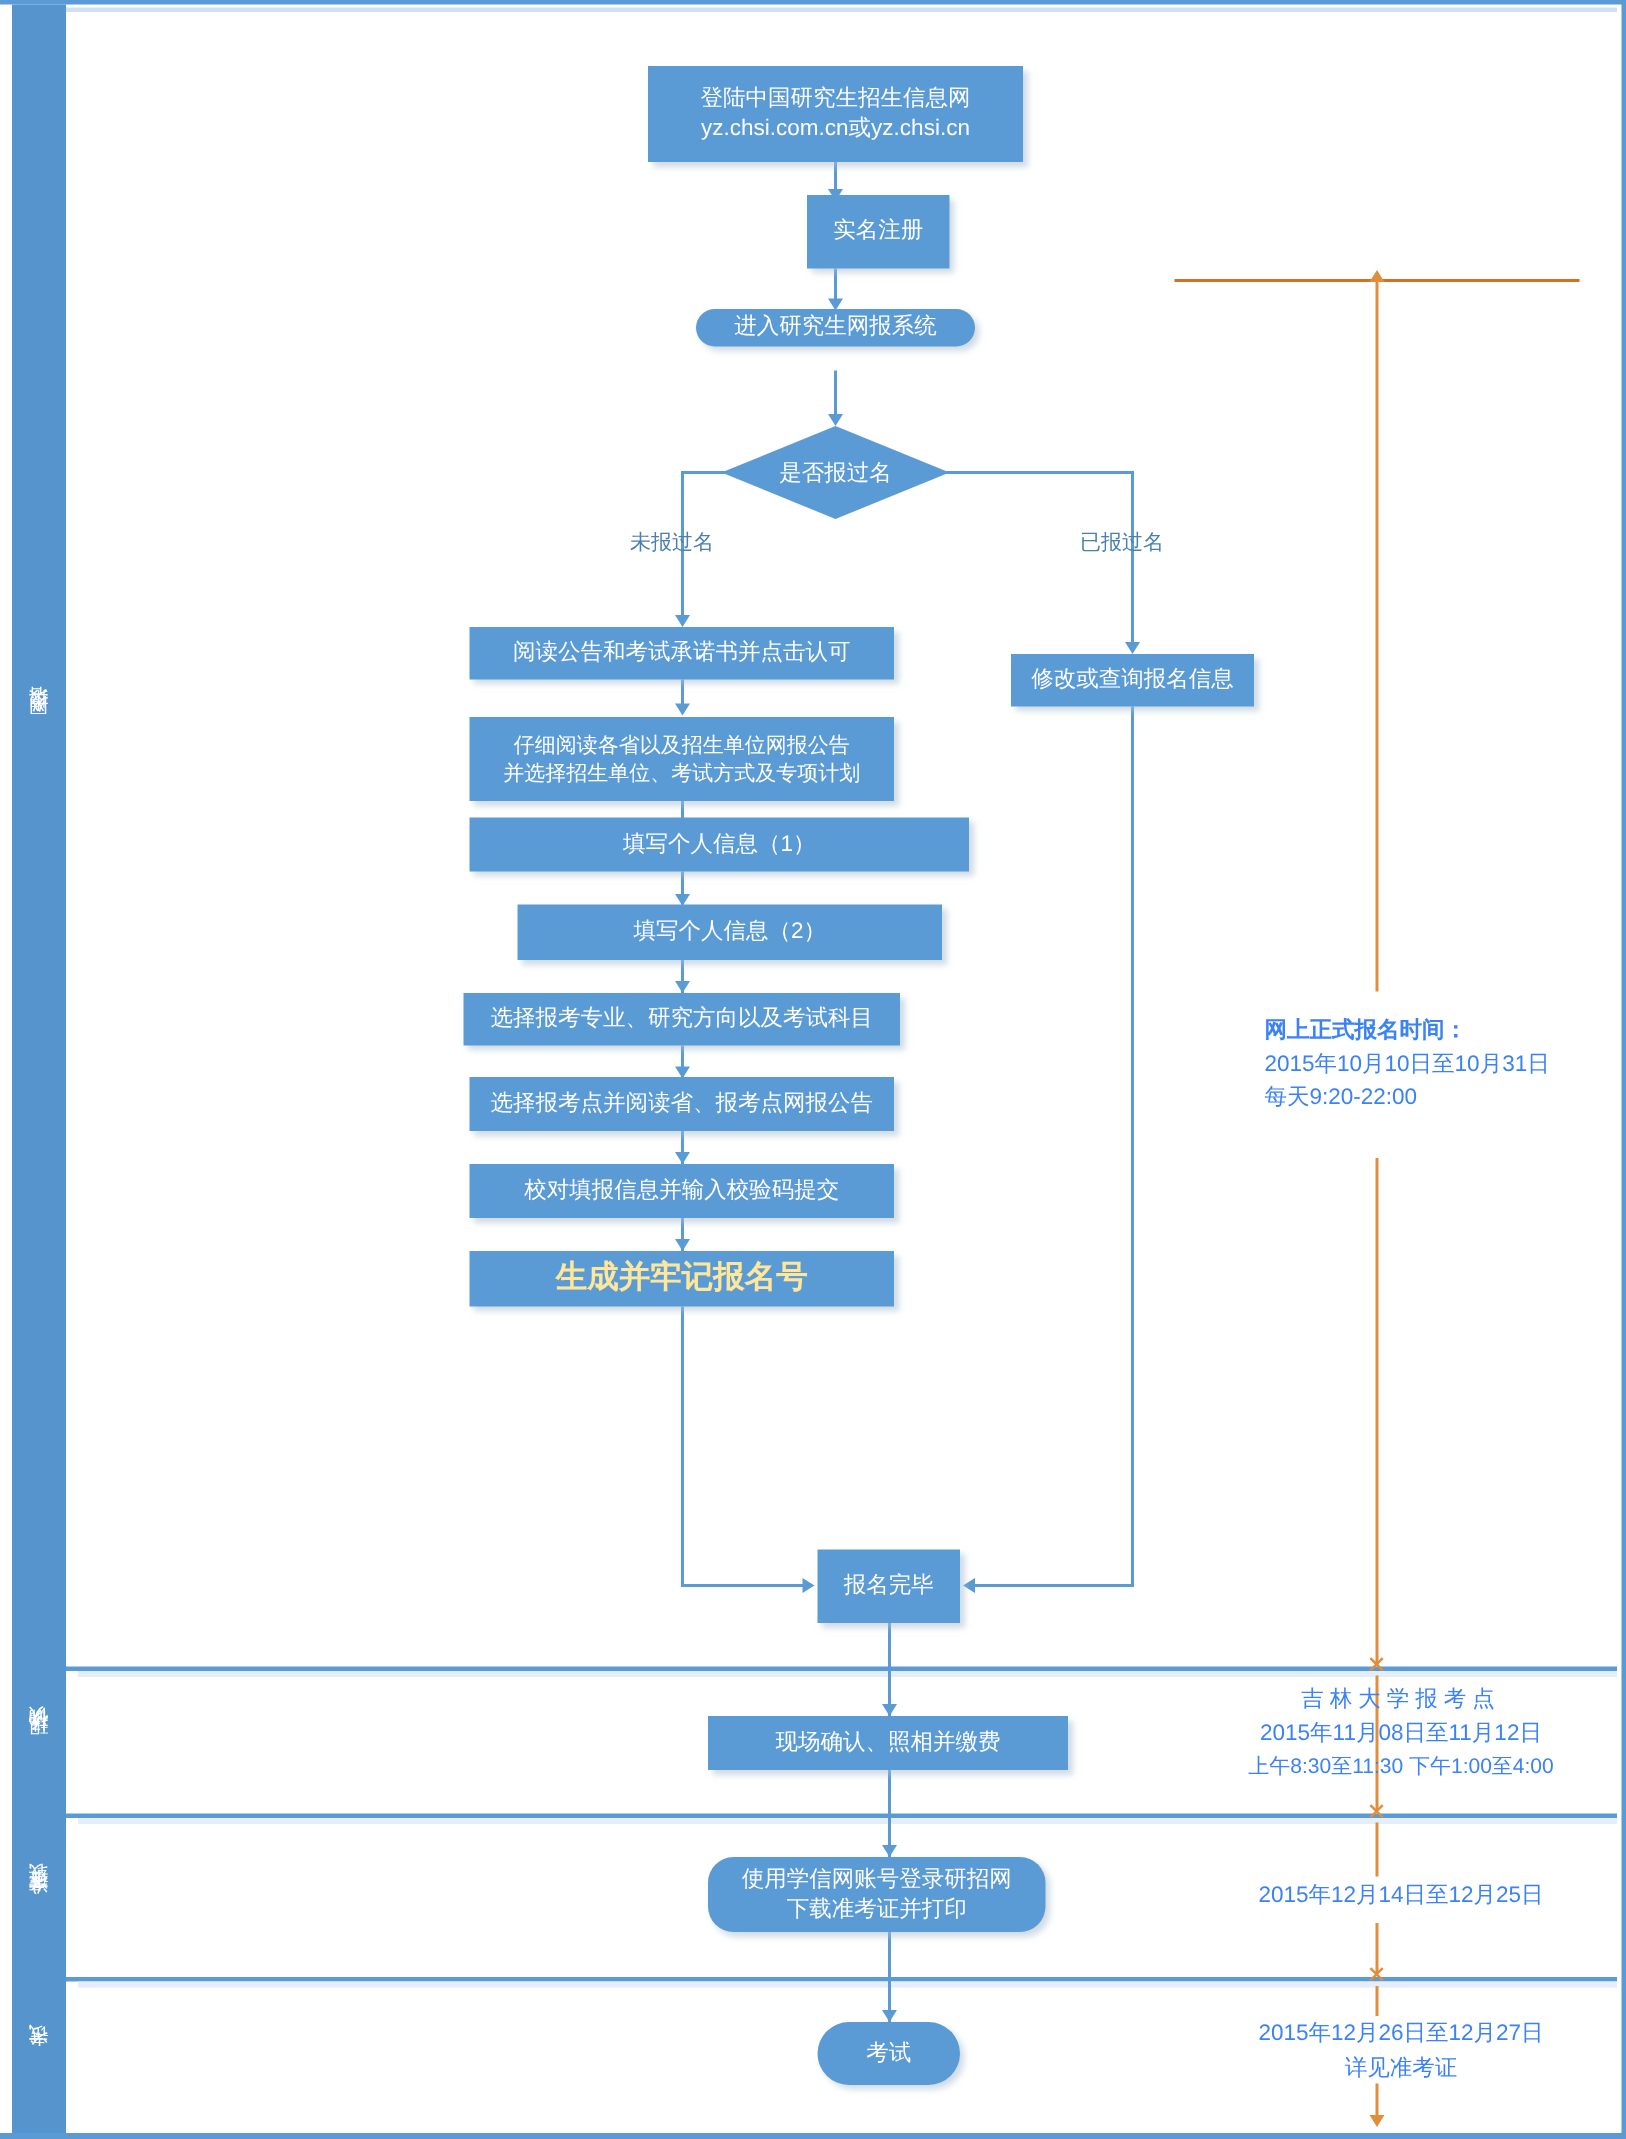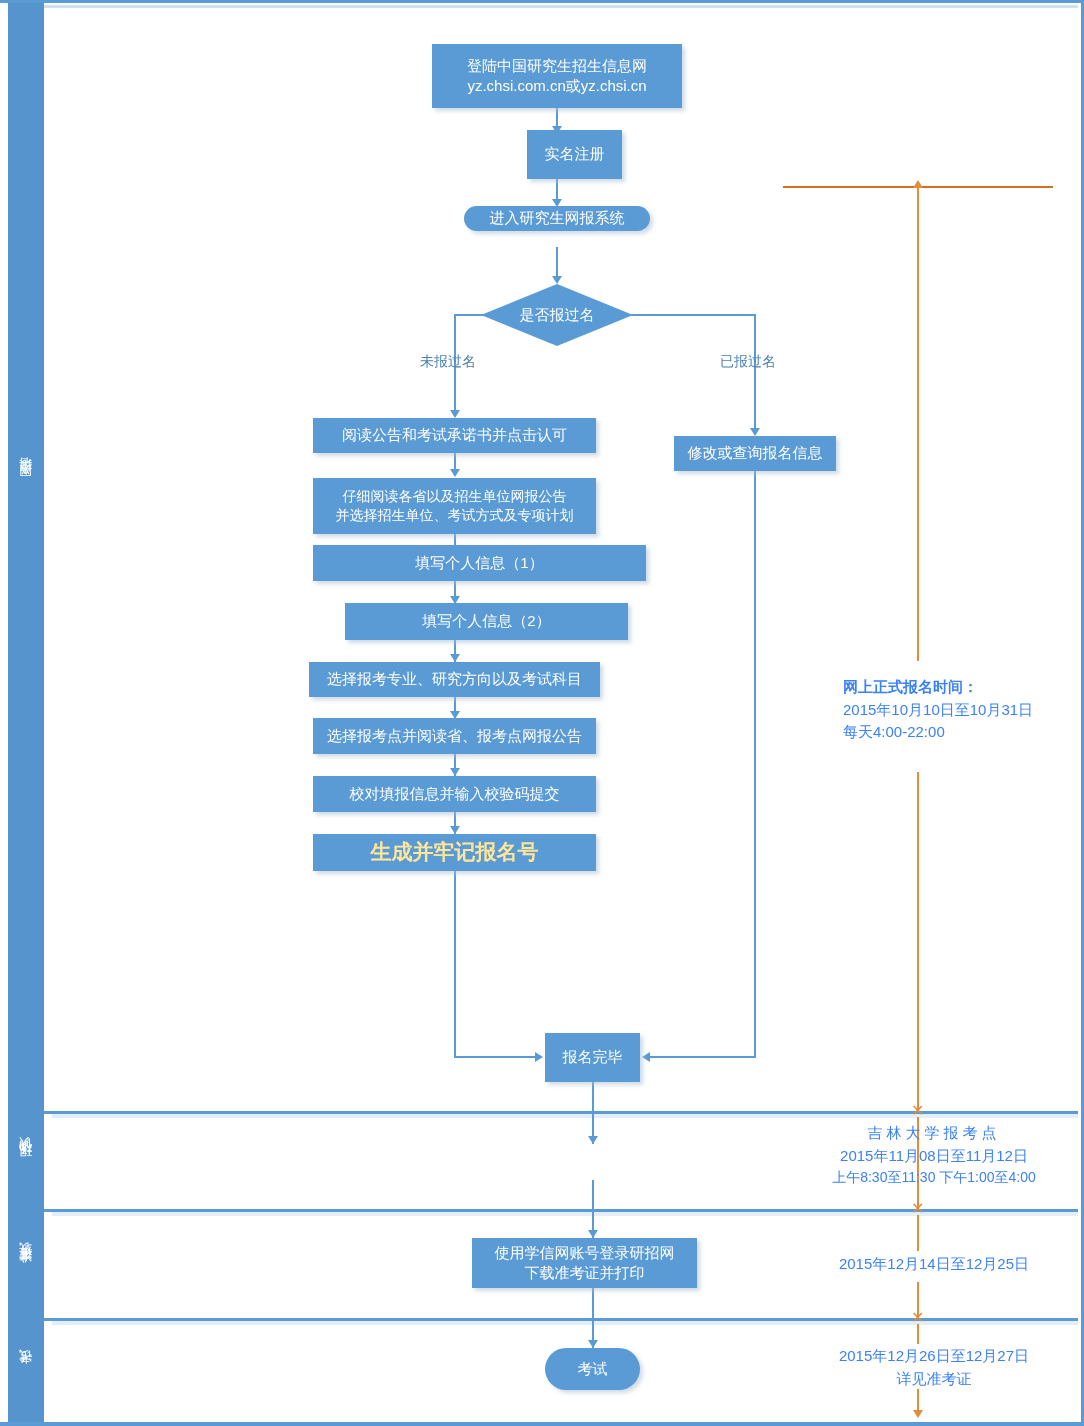--- a/index.html
+++ b/index.html
@@ -194,21 +194,21 @@
 
   <div class="vline" style="left:592px;top:1180px;height:58px;"></div>
   <div class="arrow-down" style="left:588px;top:1230px;"></div>
 
   <div class="vline" style="left:592px;top:1288px;height:60px;"></div>
   <div class="arrow-down" style="left:588px;top:1340px;"></div>
 
   <div class="node" style="left:432px;top:44px;width:250px;height:64px;white-space:pre-line;">登陆中国研究生招生信息网
 yz.chsi.com.cn或yz.chsi.cn</div>
 
-  <div class="node" style="left:527px;top:130px;width:95px;height:49px;">实名注册</div>
+  <div class="node" style="left:538px;top:130px;width:95px;height:49px;">实名注册</div>
 
   <div class="node rounded" style="left:464px;top:206px;width:186px;height:25px;">进入研究生网报系统</div>
 
   <div class="diamond" style="left:481px;top:284px;width:152px;height:62px;">
     <div class="dshape"></div>
     <div class="dtext">是否报过名</div>
   </div>
 
   <div class="branch-label" style="left:420px;top:353px;">未报过名</div>
   <div class="branch-label" style="left:720px;top:353px;">已报过名</div>
@@ -227,22 +227,23 @@
   <div class="node" style="left:313px;top:776px;width:283px;height:36px;">校对填报信息并输入校验码提交</div>
 
   <div class="node" style="left:313px;top:718px;width:283px;height:36px;">选择报考点并阅读省、报考点网报公告</div>
 
   <div class="node highlight" style="left:313px;top:834px;width:283px;height:37px;">生成并牢记报名号</div>
 
   <div class="node" style="left:674px;top:436px;width:162px;height:35px;">修改或查询报名信息</div>
 
   <div class="node" style="left:545px;top:1033px;width:95px;height:49px;">报名完毕</div>
 
-
-  <div class="node" style="left:472px;top:1238px;width:225px;height:50px;white-space:pre-line;">使用学信网账号登录研招网
+  <div class="node" style="left:472px;top:1144px;width:240px;height:36px;">现场确认、照相并缴费</div>
+
+  <div class="node" style="left:472px;top:1238px;width:225px;height:50px;white-space:pre-line;border-radius:17px;">使用学信网账号登录研招网
 下载准考证并打印</div>
 
   <div class="node oval" style="left:545px;top:1348px;width:95px;height:42px;">考试</div>
 
   <div class="o-hline" style="left:783px;top:186px;width:270px;"></div>
   <div class="o-arrow-up" style="left:913px;top:180px;"></div>
   <div class="o-vline" style="left:917px;top:188px;height:473px;"></div>
   <div class="o-vline" style="left:917px;top:772px;height:338px;"></div>
   <div class="o-cross" style="left:911px;top:1104px;">✕</div>
   <div class="o-vline" style="left:917px;top:1117px;height:90px;"></div>
@@ -250,21 +251,21 @@
   <div class="o-vline" style="left:917px;top:1215px;height:36px;"></div>
   <div class="o-vline" style="left:917px;top:1282px;height:34px;"></div>
   <div class="o-cross" style="left:911px;top:1311px;">✕</div>
   <div class="o-vline" style="left:917px;top:1324px;height:20px;"></div>
   <div class="o-vline" style="left:917px;top:1389px;height:24px;"></div>
   <div class="o-arrow-down" style="left:913px;top:1410px;"></div>
 
   <div class="note" style="left:843px;top:676px;">
     <div class="bold" style="font-weight:bold;">网上正式报名时间：</div>
     <div>2015年10月10日至10月31日</div>
-    <div>每天4:00-22:00</div>
+    <div>每天9:20-22:00</div>
   </div>
 
   <div class="note center" style="left:789px;top:1122px;width:290px;">
     <div class="t-sparse">吉林大学报考点</div>
     <div>2015年11月08日至11月12日</div>
     <div class="t-small">上午8:30至11:30  下午1:00至4:00</div>
   </div>
 
   <div class="note center" style="left:789px;top:1253px;width:290px;">
     <div>2015年12月14日至12月25日</div>

